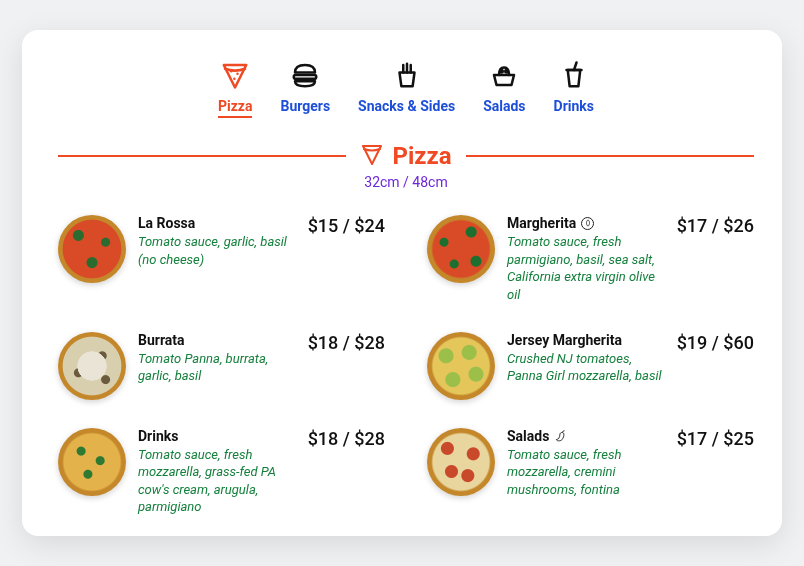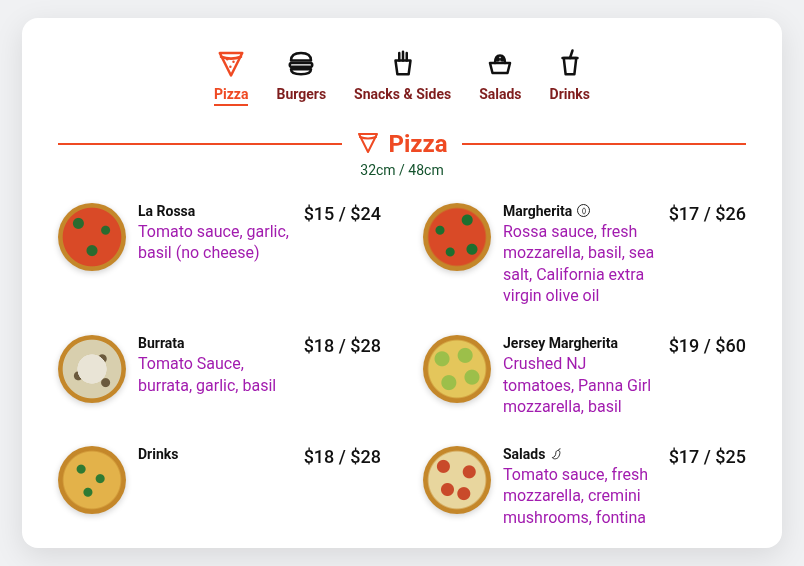--- a/index.html
+++ b/index.html
@@ -10,21 +10,21 @@
     align-items: center;
     justify-content: center;
     min-height: 566px;
     width: 804px;
   }
   .card {
     width: 760px;
     background: #fff;
     border-radius: 16px;
     box-shadow: 0 8px 30px rgba(0,0,0,0.10);
-    padding: 28px 36px 20px 36px;
+    padding: 28px 28px 20px 36px;
     position: relative;
   }
   
   .catnav {
     display: flex;
     justify-content: center;
     gap: 28px;
     margin-bottom: 24px;
   }
   .cat {
@@ -37,21 +37,21 @@
   .cat .icon {
     width: 34px;
     height: 34px;
     display: flex;
     align-items: center;
     justify-content: center;
   }
   .cat .label {
     font-size: 14px;
     font-weight: 700;
-    color: #7f1d1d;
+    color: #1d4ed8;
     padding-bottom: 2px;
   }
   .cat.active .label {
     color: #ef4a23;
     border-bottom: 2px solid #ef4a23;
   }
   .cat.active svg { stroke: #ef4a23; }
   .cat svg { stroke: #111; }
   
   .section-head {
@@ -70,21 +70,21 @@
     align-items: center;
     gap: 8px;
   }
   .section-head .title {
     color: #ef4a23;
     font-size: 24px;
     font-weight: 700;
   }
   .section-sub {
     text-align: center;
-    color: #14532d;
+    color: #6d28d9;
     font-size: 14px;
     margin-bottom: 25px;
   }
   
   .grid {
     display: grid;
     grid-template-columns: 1fr 1fr;
     column-gap: 42px;
     row-gap: 28px;
   }
@@ -113,24 +113,25 @@
   .item-text { flex: 1; }
   .item-name {
     font-size: 14px;
     font-weight: 700;
     color: #111;
     display: flex;
     align-items: center;
     gap: 5px;
   }
   .item-desc {
-    font-size: 16px;
-    color: #a21caf;
+    font-size: 13px;
+    color: #15803d;
     line-height: 1.35;
     margin-top: 2px;
+    font-style: italic;
   }
   .item-price {
     font-size: 18px;
     font-weight: 500;
     color: #111;
     white-space: nowrap;
   }
   .tag-icon {
     width: 13px; height: 13px;
     display:inline-flex;
@@ -292,34 +293,34 @@
       <div class="item-body">
         <div class="item-text">
           <div class="item-name">
             <span>Margherita</span>
             <span class="tag-icon">
               <svg width="8" height="8" viewBox="0 0 10 10">
                   <path d="M5 1 C2 3 3 8 5 9 C7 8 8 3 5 1 Z" fill="none" stroke="#222" stroke-width="1"></path>
                 </svg>
             </span>
           </div>
-          <div class="item-desc">Rossa sauce, fresh mozzarella, basil, sea salt, California extra virgin olive oil</div>
+          <div class="item-desc">Tomato sauce, fresh parmigiano, basil, sea salt, California extra virgin olive oil</div>
         </div>
         <div class="item-price">$17 / $26</div>
       </div>
     </div>
 
     <div class="item">
       <div class="pizza-thumb pz-burrata"></div>
       <div class="item-body">
         <div class="item-text">
           <div class="item-name">
               <span>Burrata</span>
             </div>
-          <div class="item-desc">Tomato Sauce, burrata, garlic, basil</div>
+          <div class="item-desc">Tomato Panna, burrata, garlic, basil</div>
         </div>
         <div class="item-price">$18 / $28</div>
       </div>
     </div>
 
     <div class="item">
       <div class="pizza-thumb pz-jersey"></div>
       <div class="item-body">
         <div class="item-text">
           <div class="item-name">
@@ -331,20 +332,21 @@
       </div>
     </div>
 
     <div class="item">
       <div class="pizza-thumb pz-panna"></div>
       <div class="item-body">
         <div class="item-text">
           <div class="item-name">
               <span>Drinks</span>
             </div>
+          <div class="item-desc">Tomato sauce, fresh mozzarella, grass-fed PA cow's cream, arugula, parmigiano</div>
         </div>
         <div class="item-price">$18 / $28</div>
       </div>
     </div>
 
     <div class="item">
       <div class="pizza-thumb pz-bosco"></div>
       <div class="item-body">
         <div class="item-text">
           <div class="item-name">

